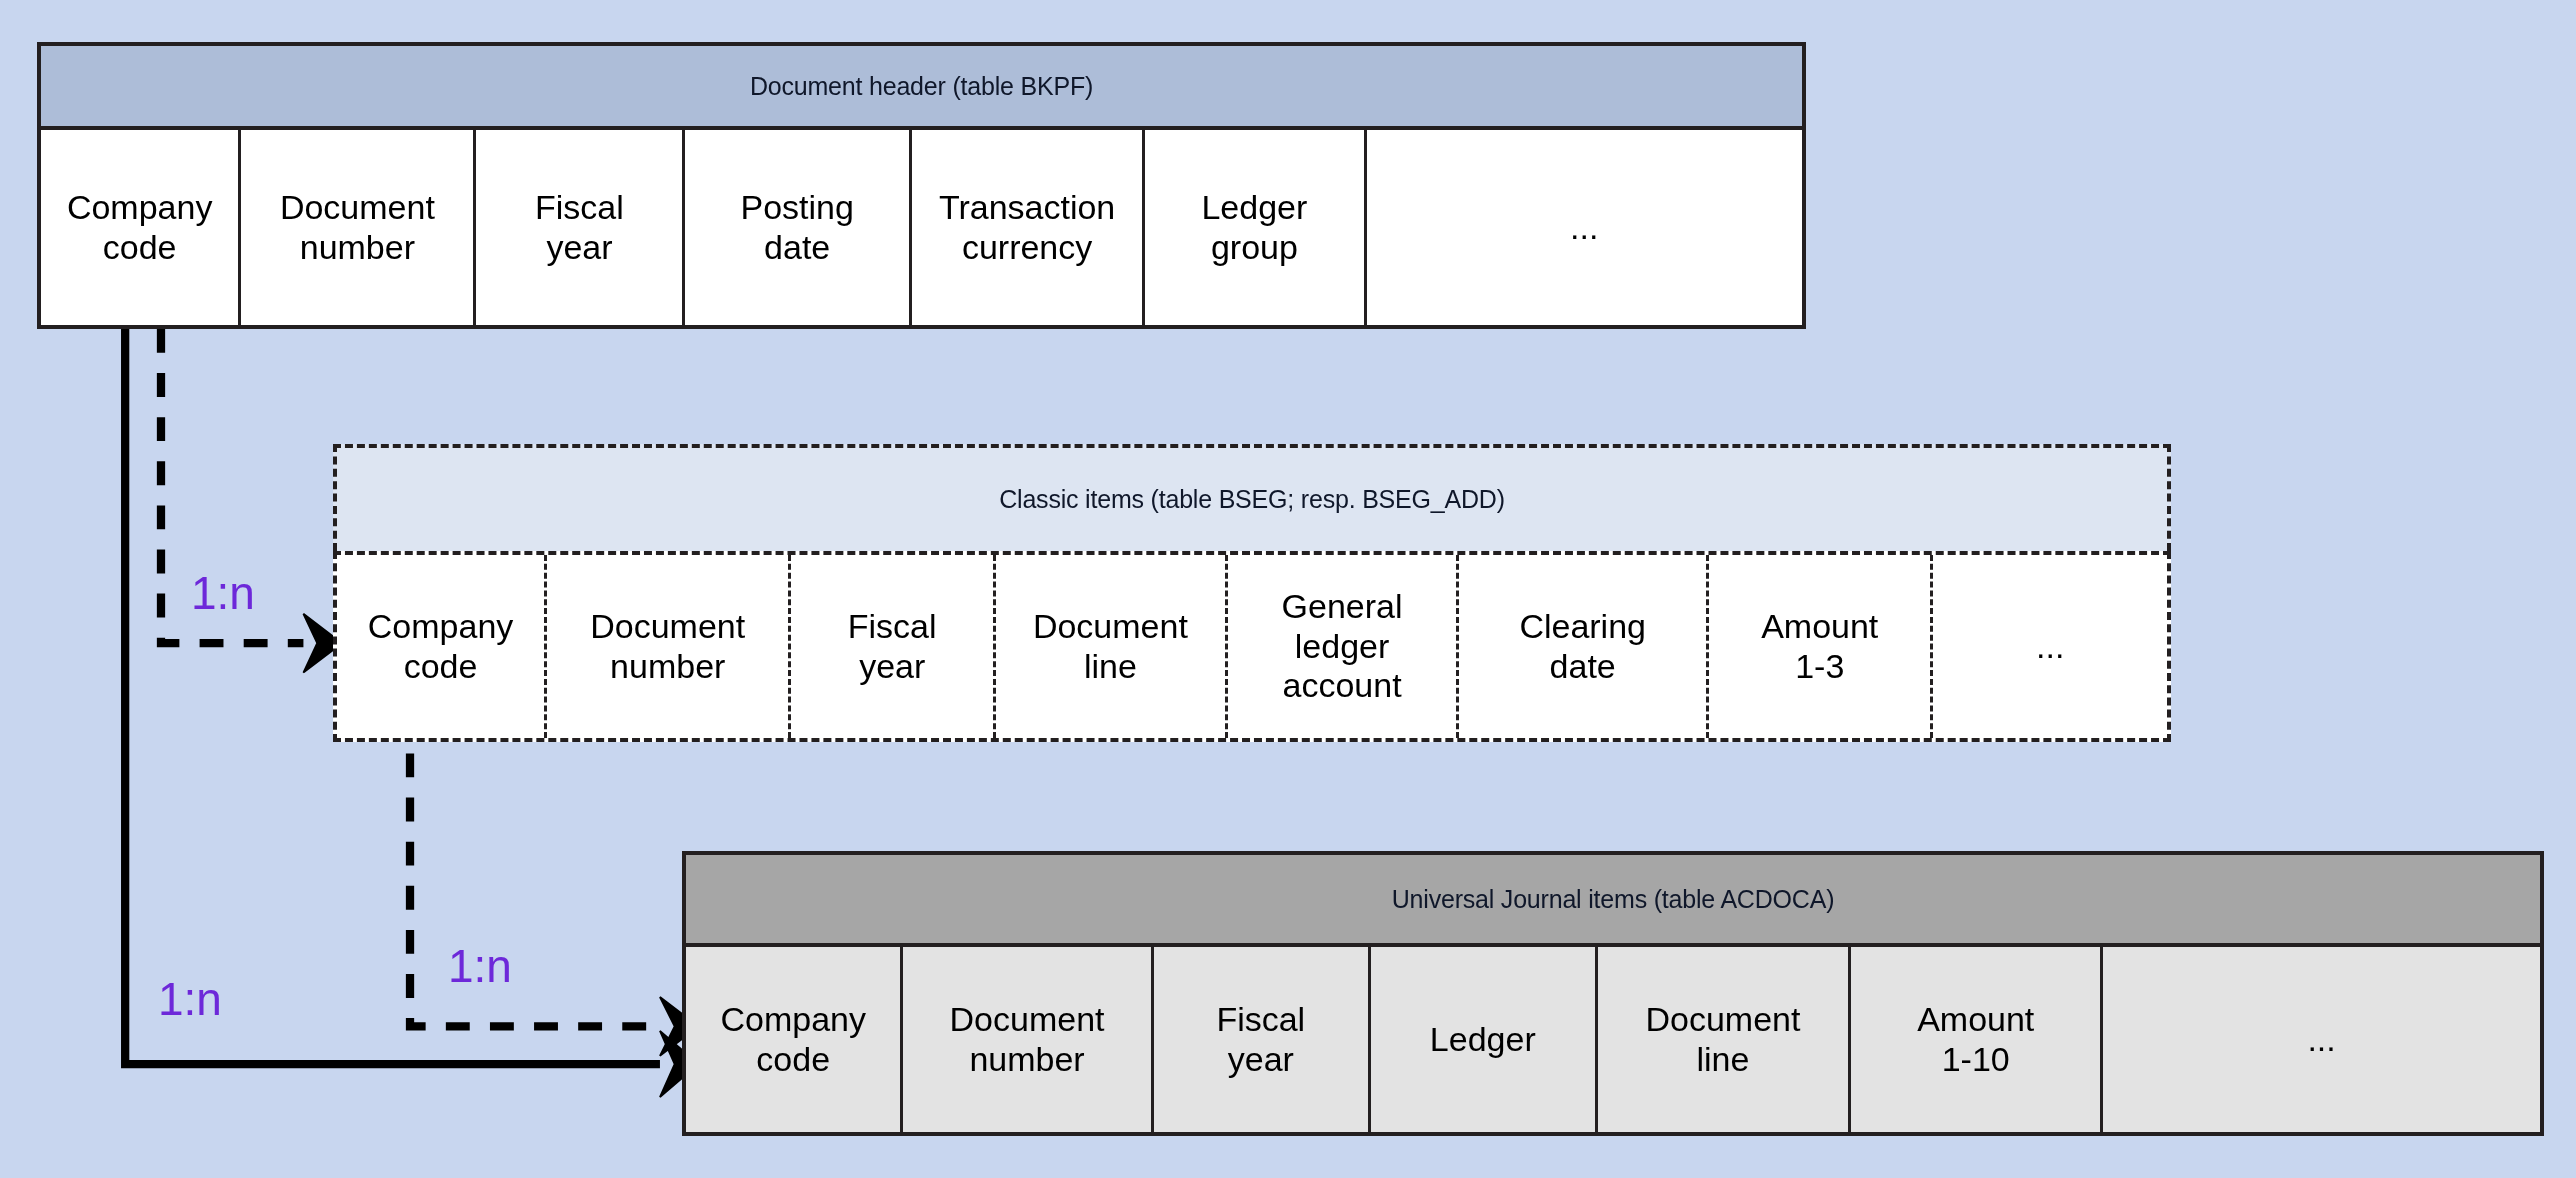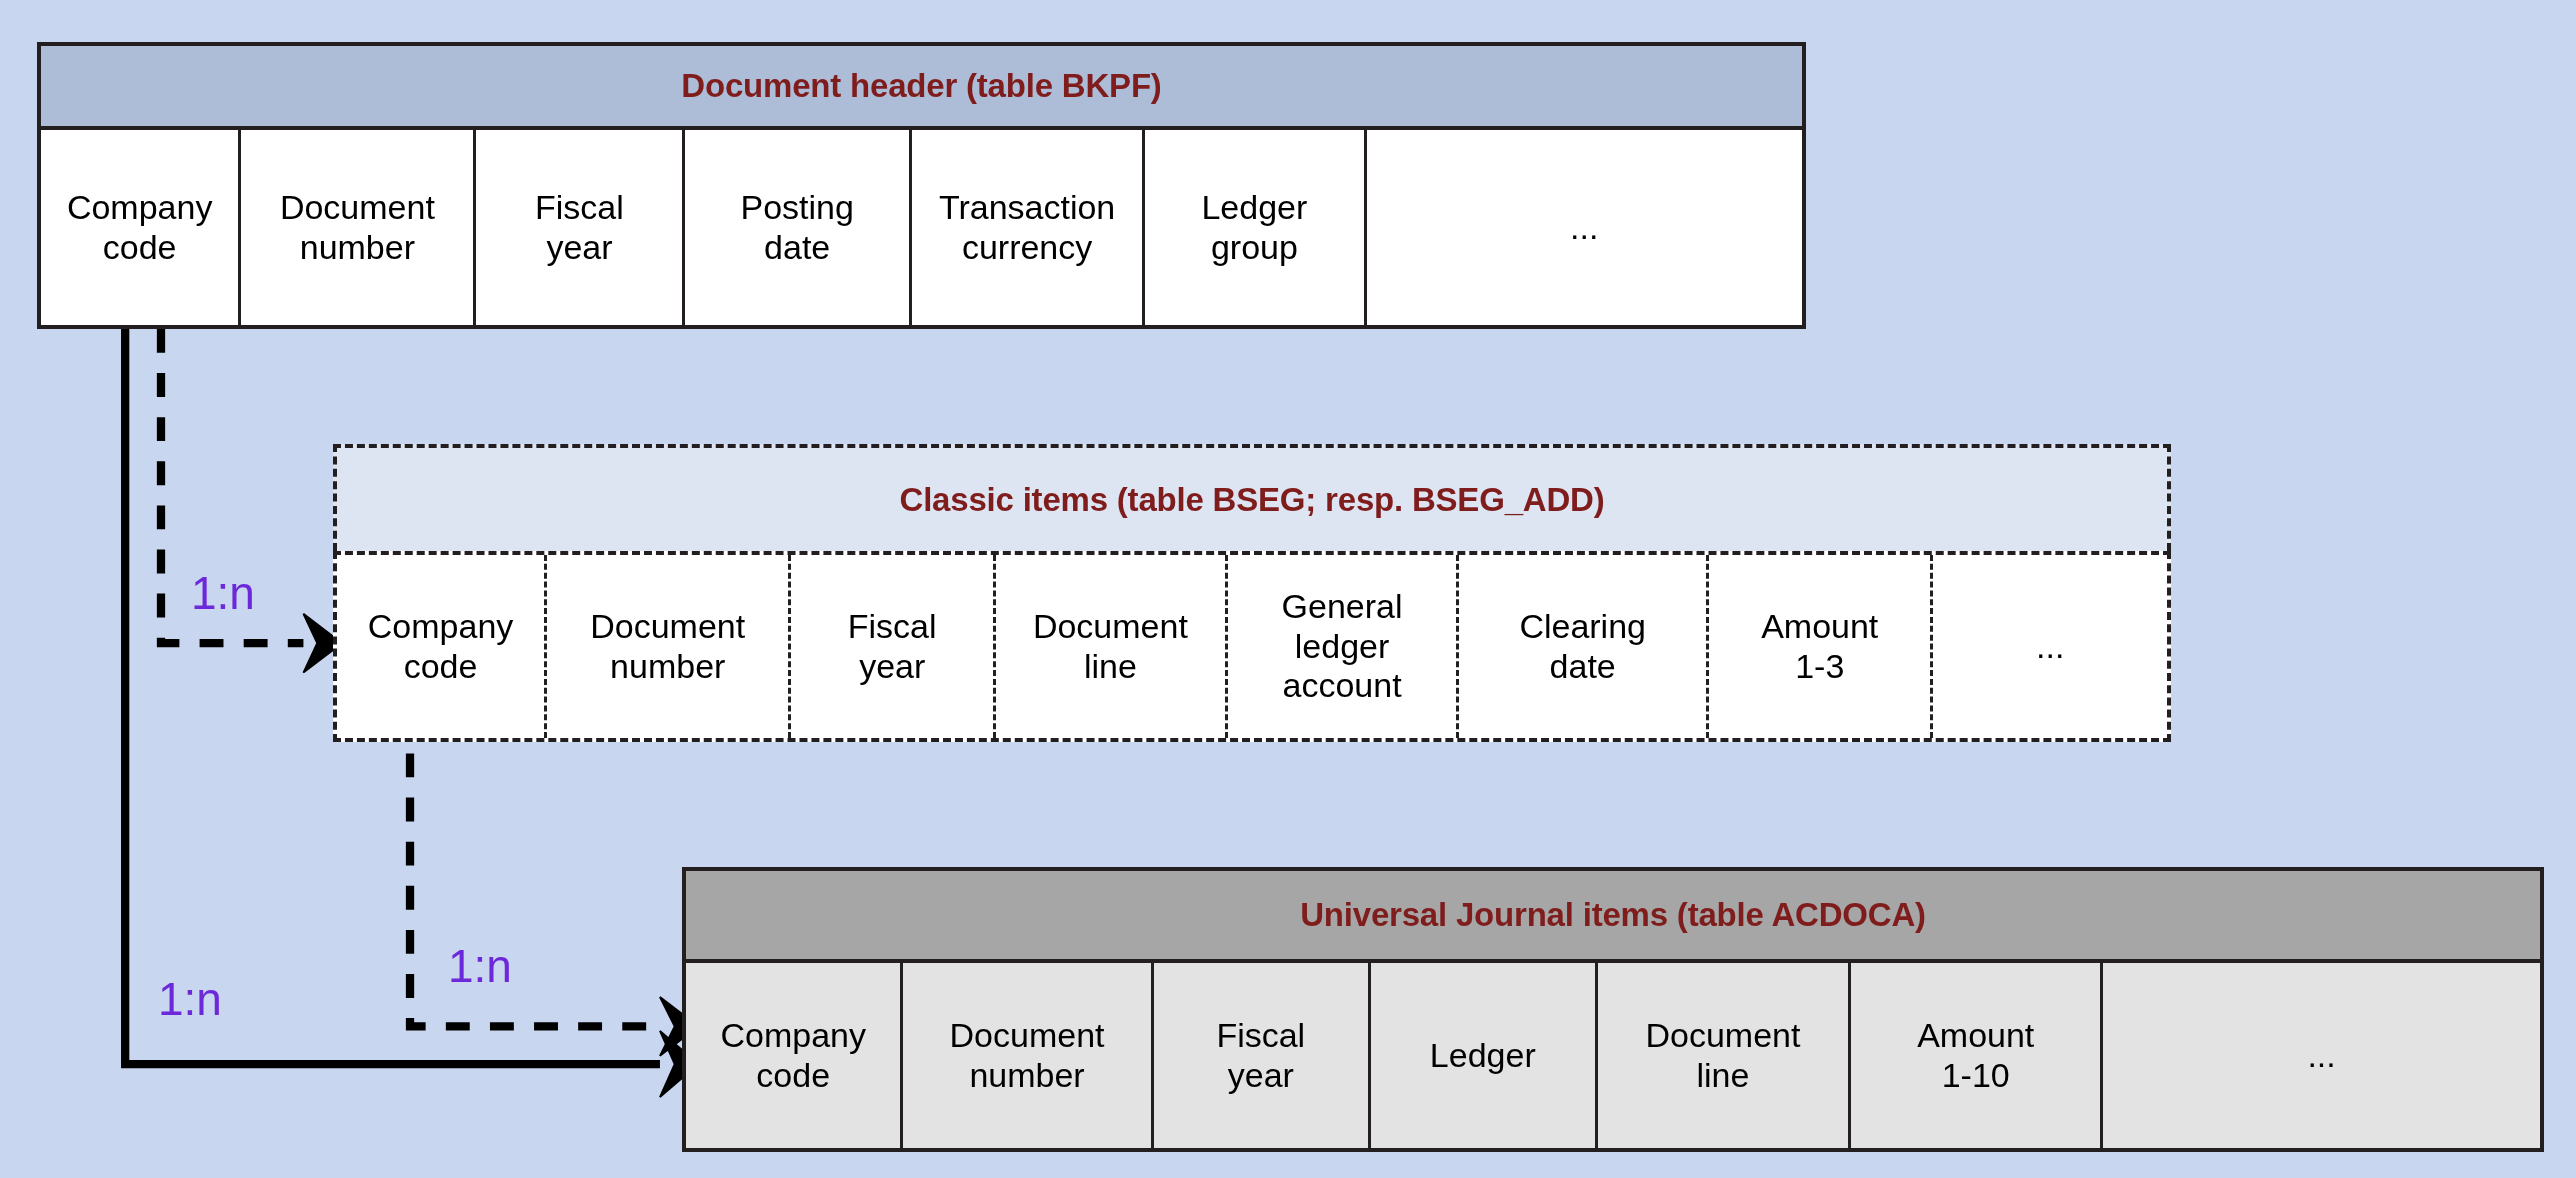--- a/index.html
+++ b/index.html
@@ -24,23 +24,23 @@
   
   .tbl {
     position: absolute;
     box-sizing: border-box;
   }
   .tbl .band {
     box-sizing: border-box;
     display: flex;
     align-items: center;
     justify-content: center;
-    font-weight: bold;
-    font-size: 33px;
-    color: #7f1d1d;
+    font-weight: normal;
+    font-size: 25px;
+    color: #0f172a;
     letter-spacing: -0.2px;
   }
   .tbl .cols {
     box-sizing: border-box;
     display: flex;
     align-items: stretch;
   }
   .tbl .cell {
     box-sizing: border-box;
     display: flex;
@@ -102,21 +102,20 @@
     left: 682px;
     top: 851px;
     width: 1862px;
     height: 285px;
   }
   #acdoca .band {
     height: 96px;
     background: #a6a6a6;
     border: 4.6px solid #231f20;
     border-bottom-width: 4.6px;
-    margin-top: 16px;
   }
   #acdoca .cols {
     height: 189px;
     background: #e3e3e3;
     border: 4.6px solid #231f20;
     border-top: none;
   }
   #acdoca .cell { border-right: 3.7px solid #231f20; }
   #acdoca .cell:last-child { border-right: none; }
 

